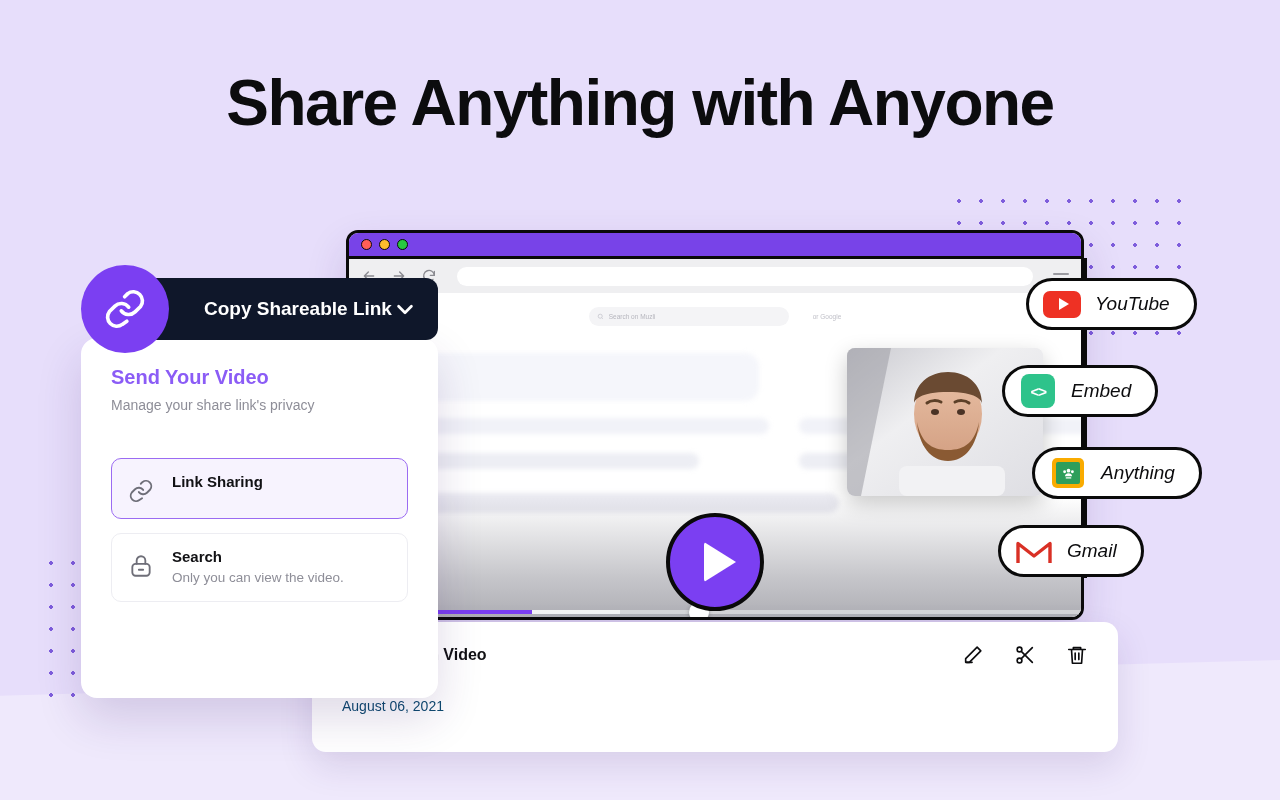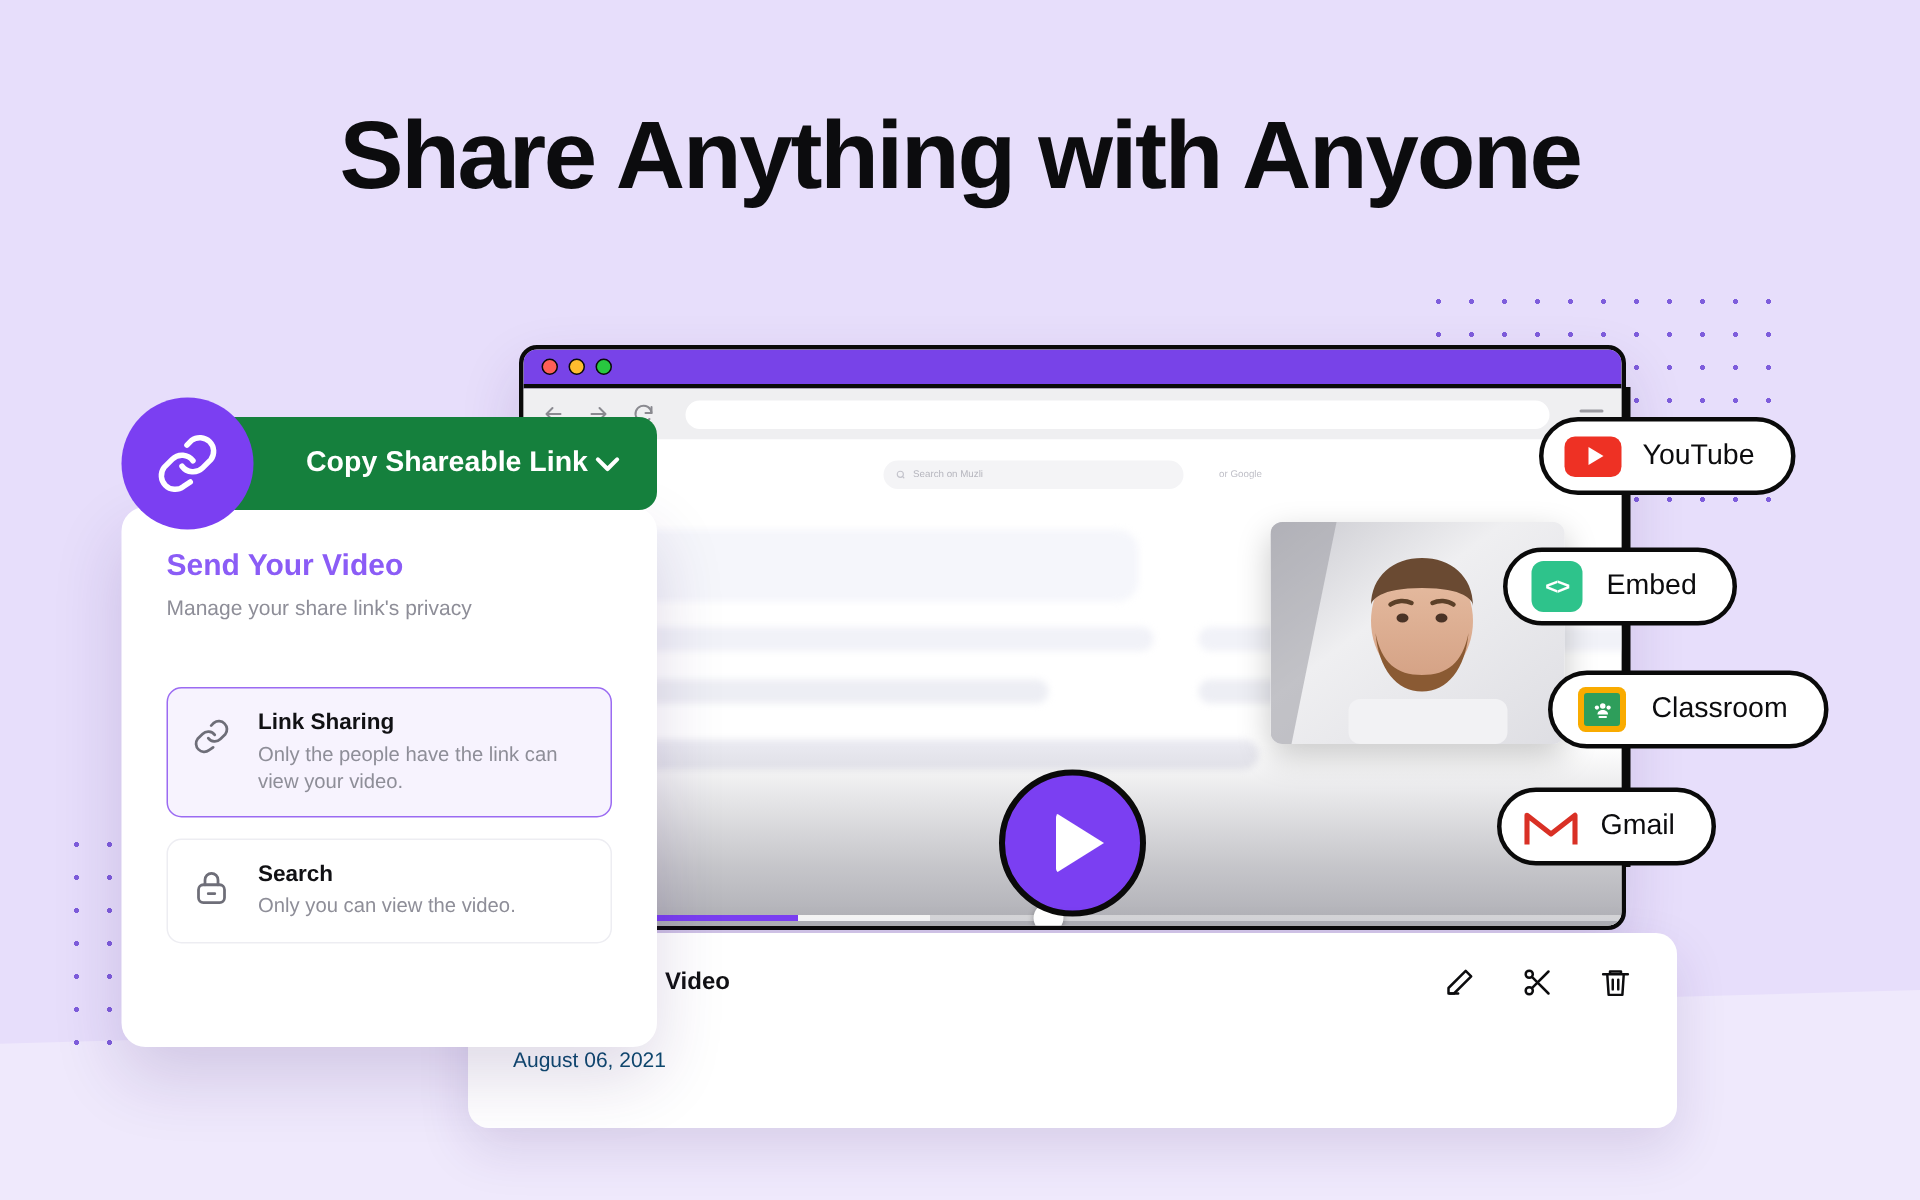--- a/index.html
+++ b/index.html
@@ -207,21 +207,21 @@
   .video-title { font-size: 16px; font-weight: 700; color: #111114; }
   .actions { display: flex; gap: 30px; align-items: center; }
   .act-ico { width: 22px; height: 22px; color: #0C0C0E; cursor: pointer; }
   .video-date { margin-top: 32px; font-size: 14px; color: #0c4a6e; }
 
   
   .cta {
     position: absolute;
     left: 120px; top: 278px;
     width: 318px; height: 62px;
-    background: #15803d;
+    background: #0f172a;
     border-radius: 12px;
     display: flex; align-items: center;
     justify-content: space-between;
     padding: 0 22px 0 84px;
     z-index: 41;
     cursor: pointer;
   }
   .cta-label { color: #fff; font-size: 19px; font-weight: 700; }
   .cta-chev { width: 22px; height: 22px; color: #fff; }
 
@@ -281,20 +281,21 @@
     position: absolute;
     height: 52px;
     background: #fff;
     border: 3px solid #0A0A0A;
     border-radius: 30px;
     display: flex; align-items: center;
     gap: 14px;
     padding: 0 24px 0 14px;
     z-index: 20;
     cursor: pointer;
+    font-style: italic;
   }
   .chip-label { font-size: 19px; color: #0C0C0E; }
   .chip-ico { width: 38px; height: 28px; flex: 0 0 auto; display:flex; align-items:center; justify-content:center; }
 
   .chip-yt { left: 1026px; top: 278px; }
   .chip-em { left: 1002px; top: 365px; }
   .chip-cl { left: 1032px; top: 447px; }
   .chip-gm { left: 998px; top: 525px; }
 
   .yt-box { width: 38px; height: 27px; background: #EE3124; border-radius: 7px; display:flex;align-items:center;justify-content:center; }
@@ -440,21 +441,20 @@
   <div class="panel-title">Send Your Video</div>
   <div class="panel-sub">Manage your share link's privacy</div>
 
   <div class="opt sel">
     <svg class="opt-ico" viewBox="0 0 24 24" fill="none" stroke="currentColor" stroke-width="1.7" stroke-linecap="round" stroke-linejoin="round">
         <path d="M10 13a5 5 0 007.5.6l3-3a5 5 0 00-7-7l-1.7 1.7"></path>
         <path d="M14 11a5 5 0 00-7.5-.6l-3 3a5 5 0 007 7L13 18.7"></path>
       </svg>
     <div>
       <div class="opt-name">Link Sharing</div>
-      <div class="opt-desc">Only the people have the link can view your video.</div>
     </div>
   </div>
 
   <div class="opt">
     <svg class="opt-ico" viewBox="0 0 24 24" fill="none" stroke="currentColor" stroke-width="1.7" stroke-linecap="round" stroke-linejoin="round">
         <rect x="4" y="10" width="16" height="11" rx="3"></rect>
         <path d="M8 10V7a4 4 0 018 0v3"></path>
         <path d="M10 15.5h4"></path>
       </svg>
     <div>
@@ -488,21 +488,21 @@
       <svg viewBox="0 0 24 24" width="17" height="17" fill="#fff">
             <circle cx="12" cy="8" r="2.6"></circle>
             <circle cx="6.5" cy="9.5" r="2"></circle>
             <circle cx="17.5" cy="9.5" r="2"></circle>
             <path d="M7 16c0-2.6 2.3-4.2 5-4.2s5 1.6 5 4.2z"></path>
             <rect x="8" y="17.4" width="8" height="1.8" rx=".9"></rect>
           </svg>
     </span>
       </span>
   </span>
-  <span class="chip-label">Classroom</span>
+  <span class="chip-label">Anything</span>
 </div>
 
 <div class="chip chip-gm">
   <span class="chip-ico">
     <svg viewBox="0 0 36 27" width="36" height="27">
       <path d="M2 25V6l16 12L34 6v19" fill="#fff"></path>
       <path d="M2 25V5.5L18 18 34 5.5V25" fill="none" stroke="#D93025" stroke-width="3.4" stroke-linejoin="round"></path>
     </svg>
   </span>
   <span class="chip-label">Gmail</span>

